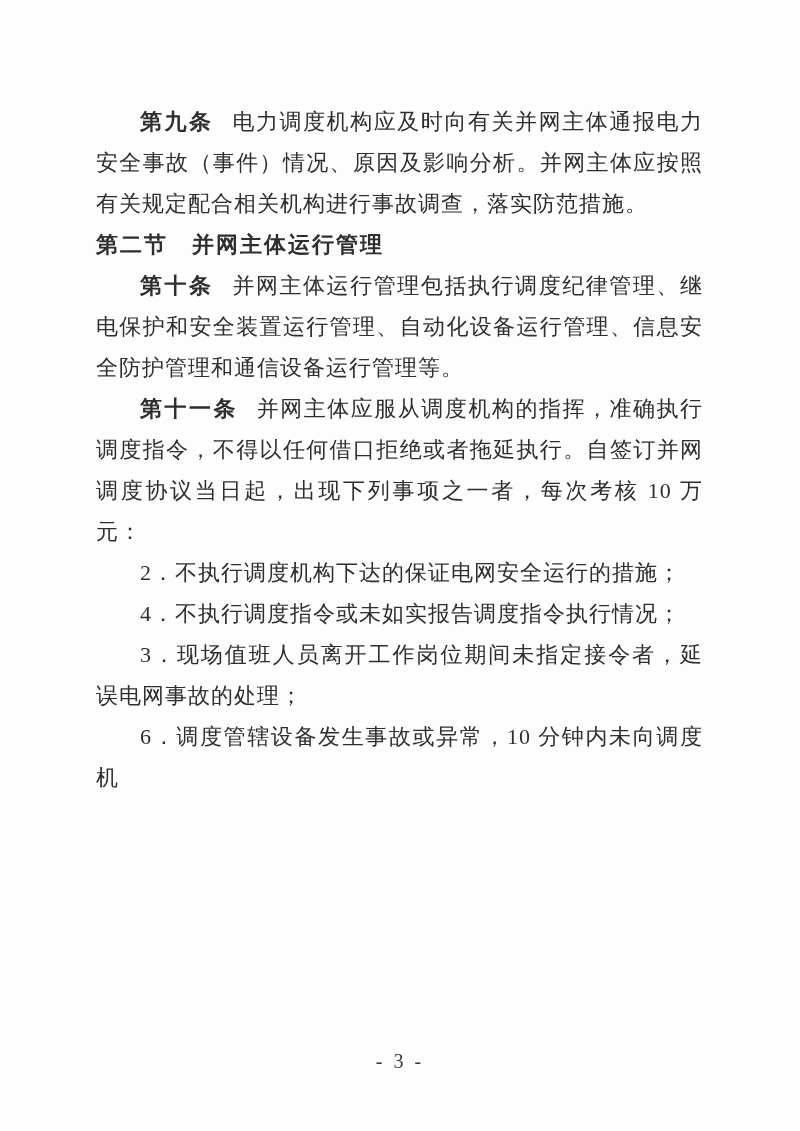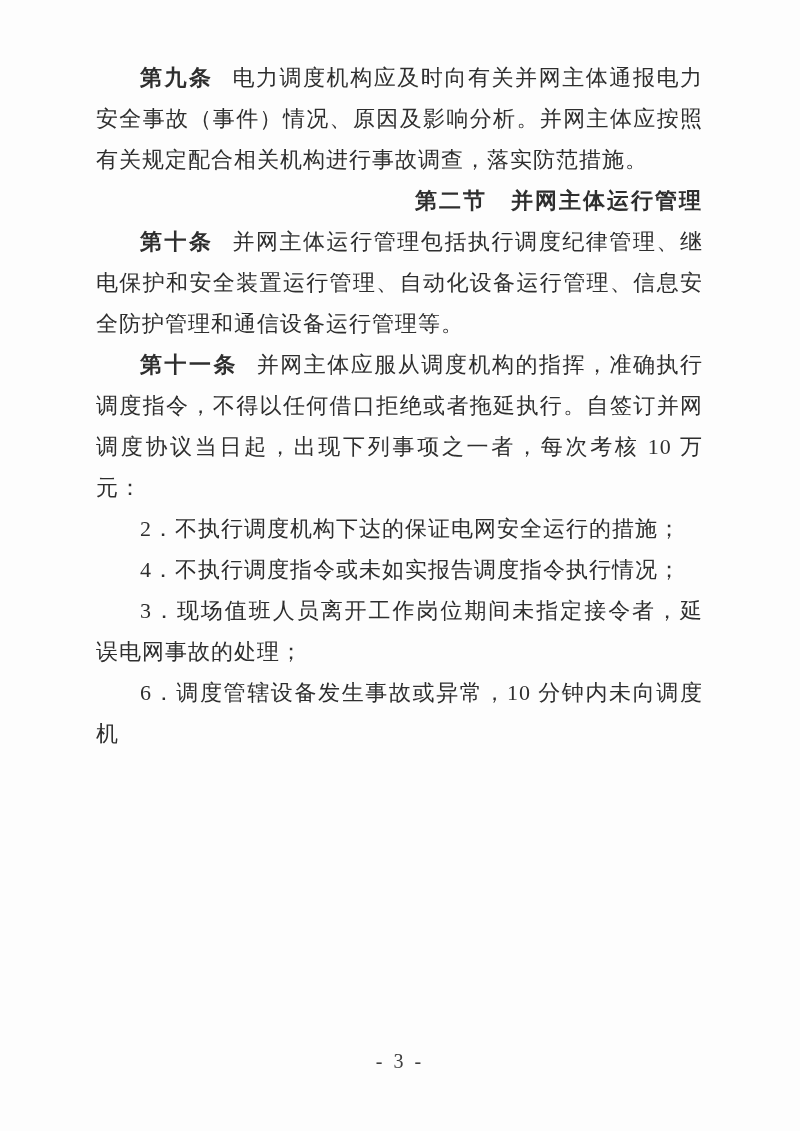--- a/index.html
+++ b/index.html
@@ -13,42 +13,42 @@
     font-family: "Liberation Serif", "DejaVu Serif", serif;
     color: #2e2e2e;
     overflow: hidden;
   }
   .page {
     position: relative;
     width: 800px;
     height: 1131px;
     background: #fdfdfd;
     box-sizing: border-box;
-    padding: 57px 97px 0 96px;
+    padding: 101px 97px 0 96px;
   }
   .para {
     margin: 0;
     font-size: 22px;
     line-height: 41px;
     text-align: justify;
     text-indent: 2em;
     letter-spacing: 1px;
   }
   .article-lead {
     font-weight: bold;
     font-family: "Liberation Sans", "DejaVu Sans", sans-serif;
     margin-right: 0.85em;
     letter-spacing: 2px;
   }
   .heading {
     margin: 0;
     font-size: 22px;
     line-height: 41px;
     font-weight: bold;
-    text-align: right;
+    text-align: left;
     text-indent: 0;
     letter-spacing: 2px;
     font-family: "Liberation Sans", "DejaVu Sans", sans-serif;
   }
   .footer {
     position: absolute;
     left: 0;
     right: 0;
     top: 1046px;
     text-align: center;

